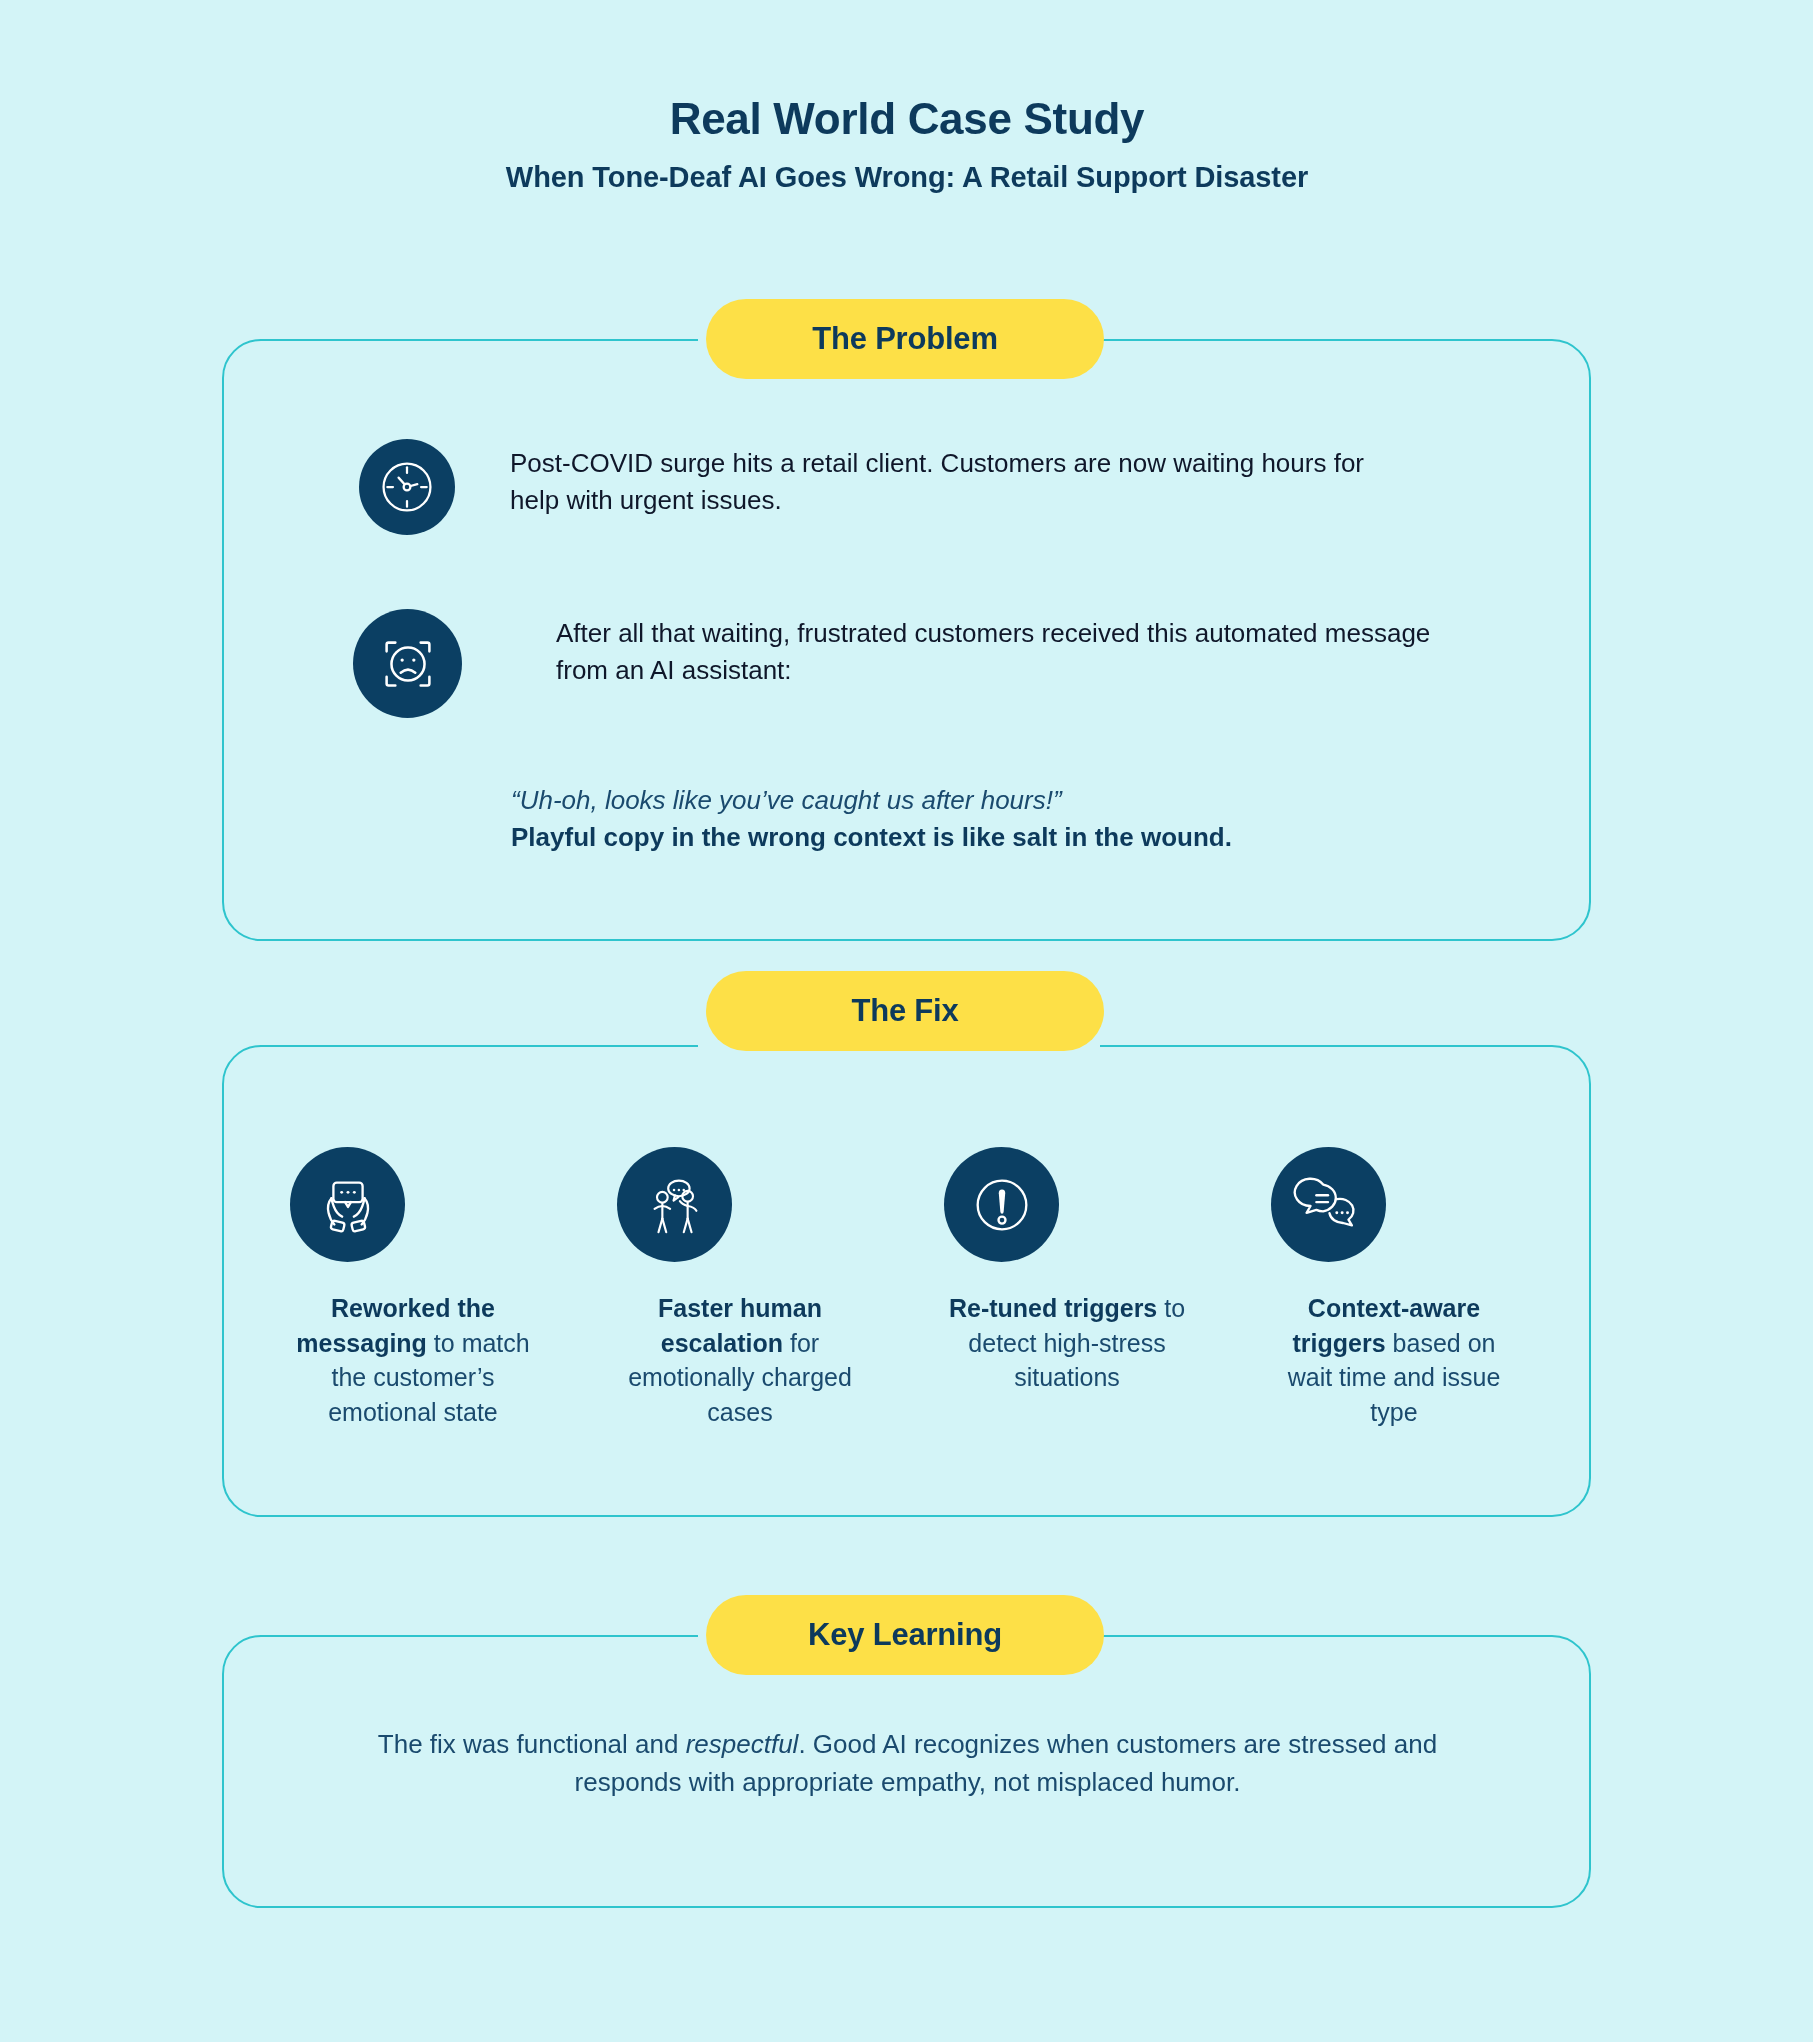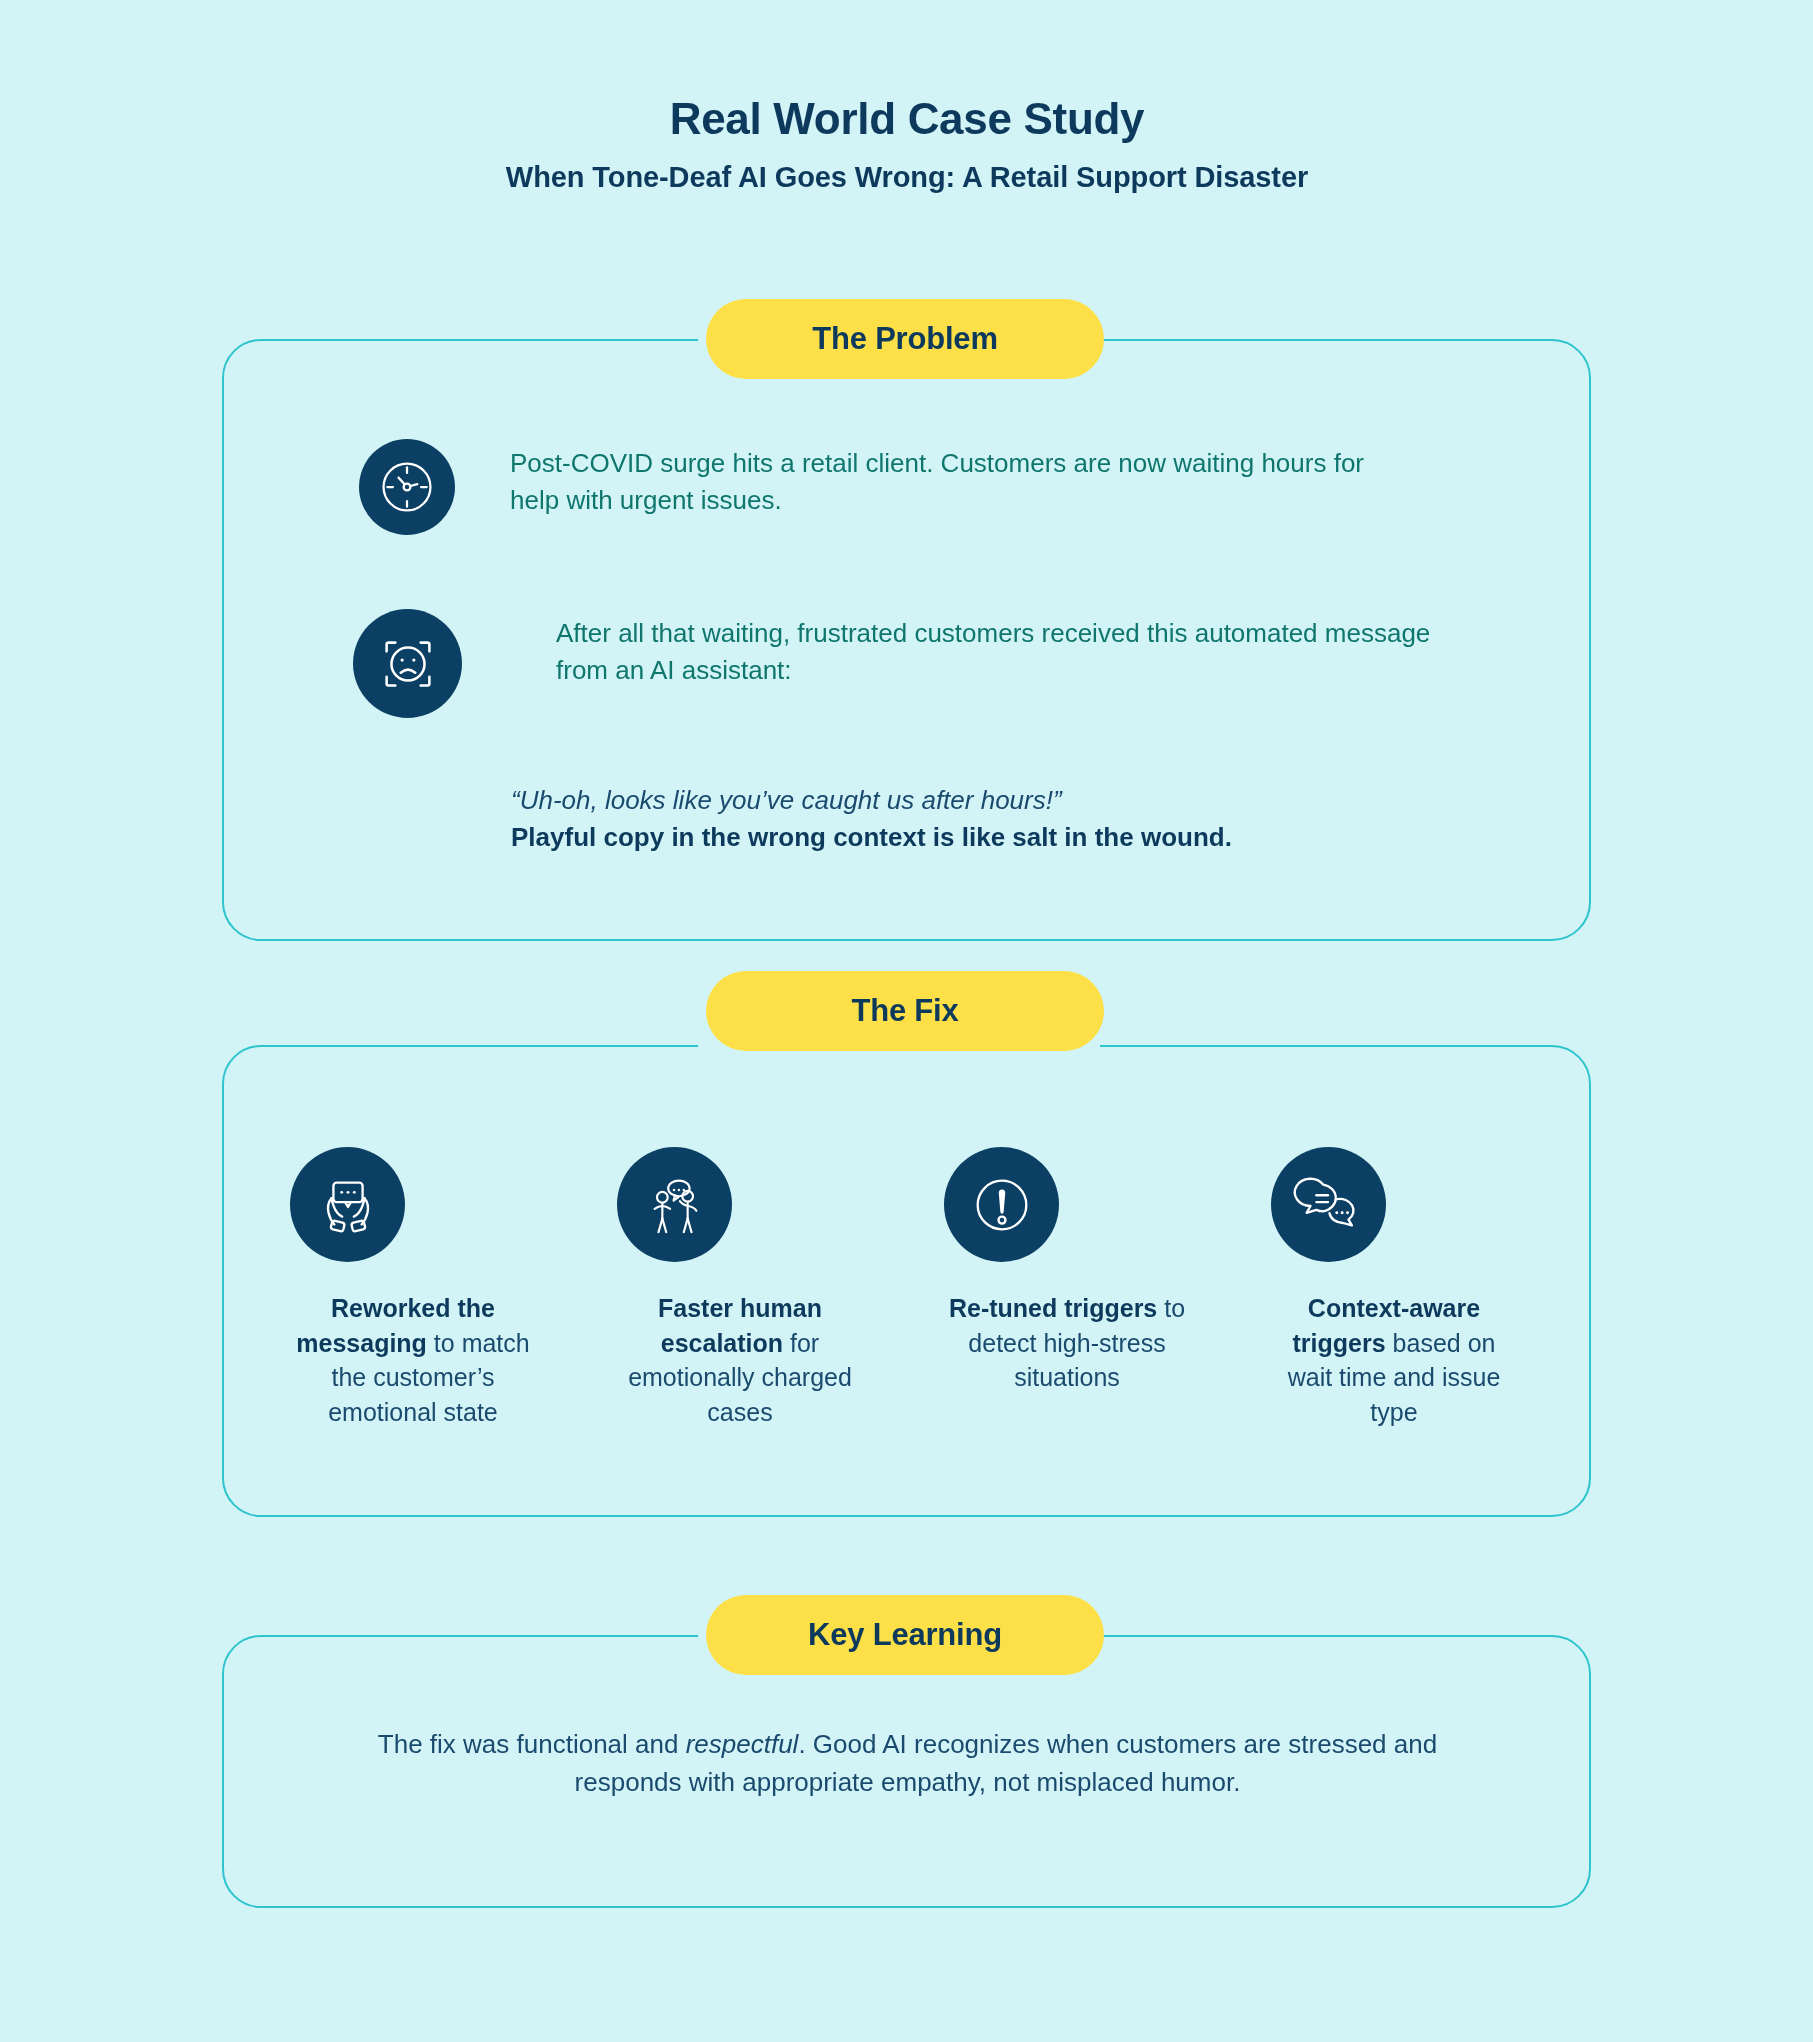--- a/index.html
+++ b/index.html
@@ -94,21 +94,21 @@
     display: flex;
     align-items: center;
     justify-content: center;
   }
   .icon-circle.small { width: 96px; height: 96px; }
   .icon-circle.big  { width: 109px; height: 109px; }
 
   .bullet-text {
     font-size: 26px;
     line-height: 1.42;
-    color: #0f766e;
+    color: #0f172a;
     margin-left: 55px;
     margin-top: 5.9px;
   }
 
   .quote {
     position: absolute;
     font-size: 26px;
     font-style: italic;
     color: #1a4a6e;
     line-height: 1.4;

